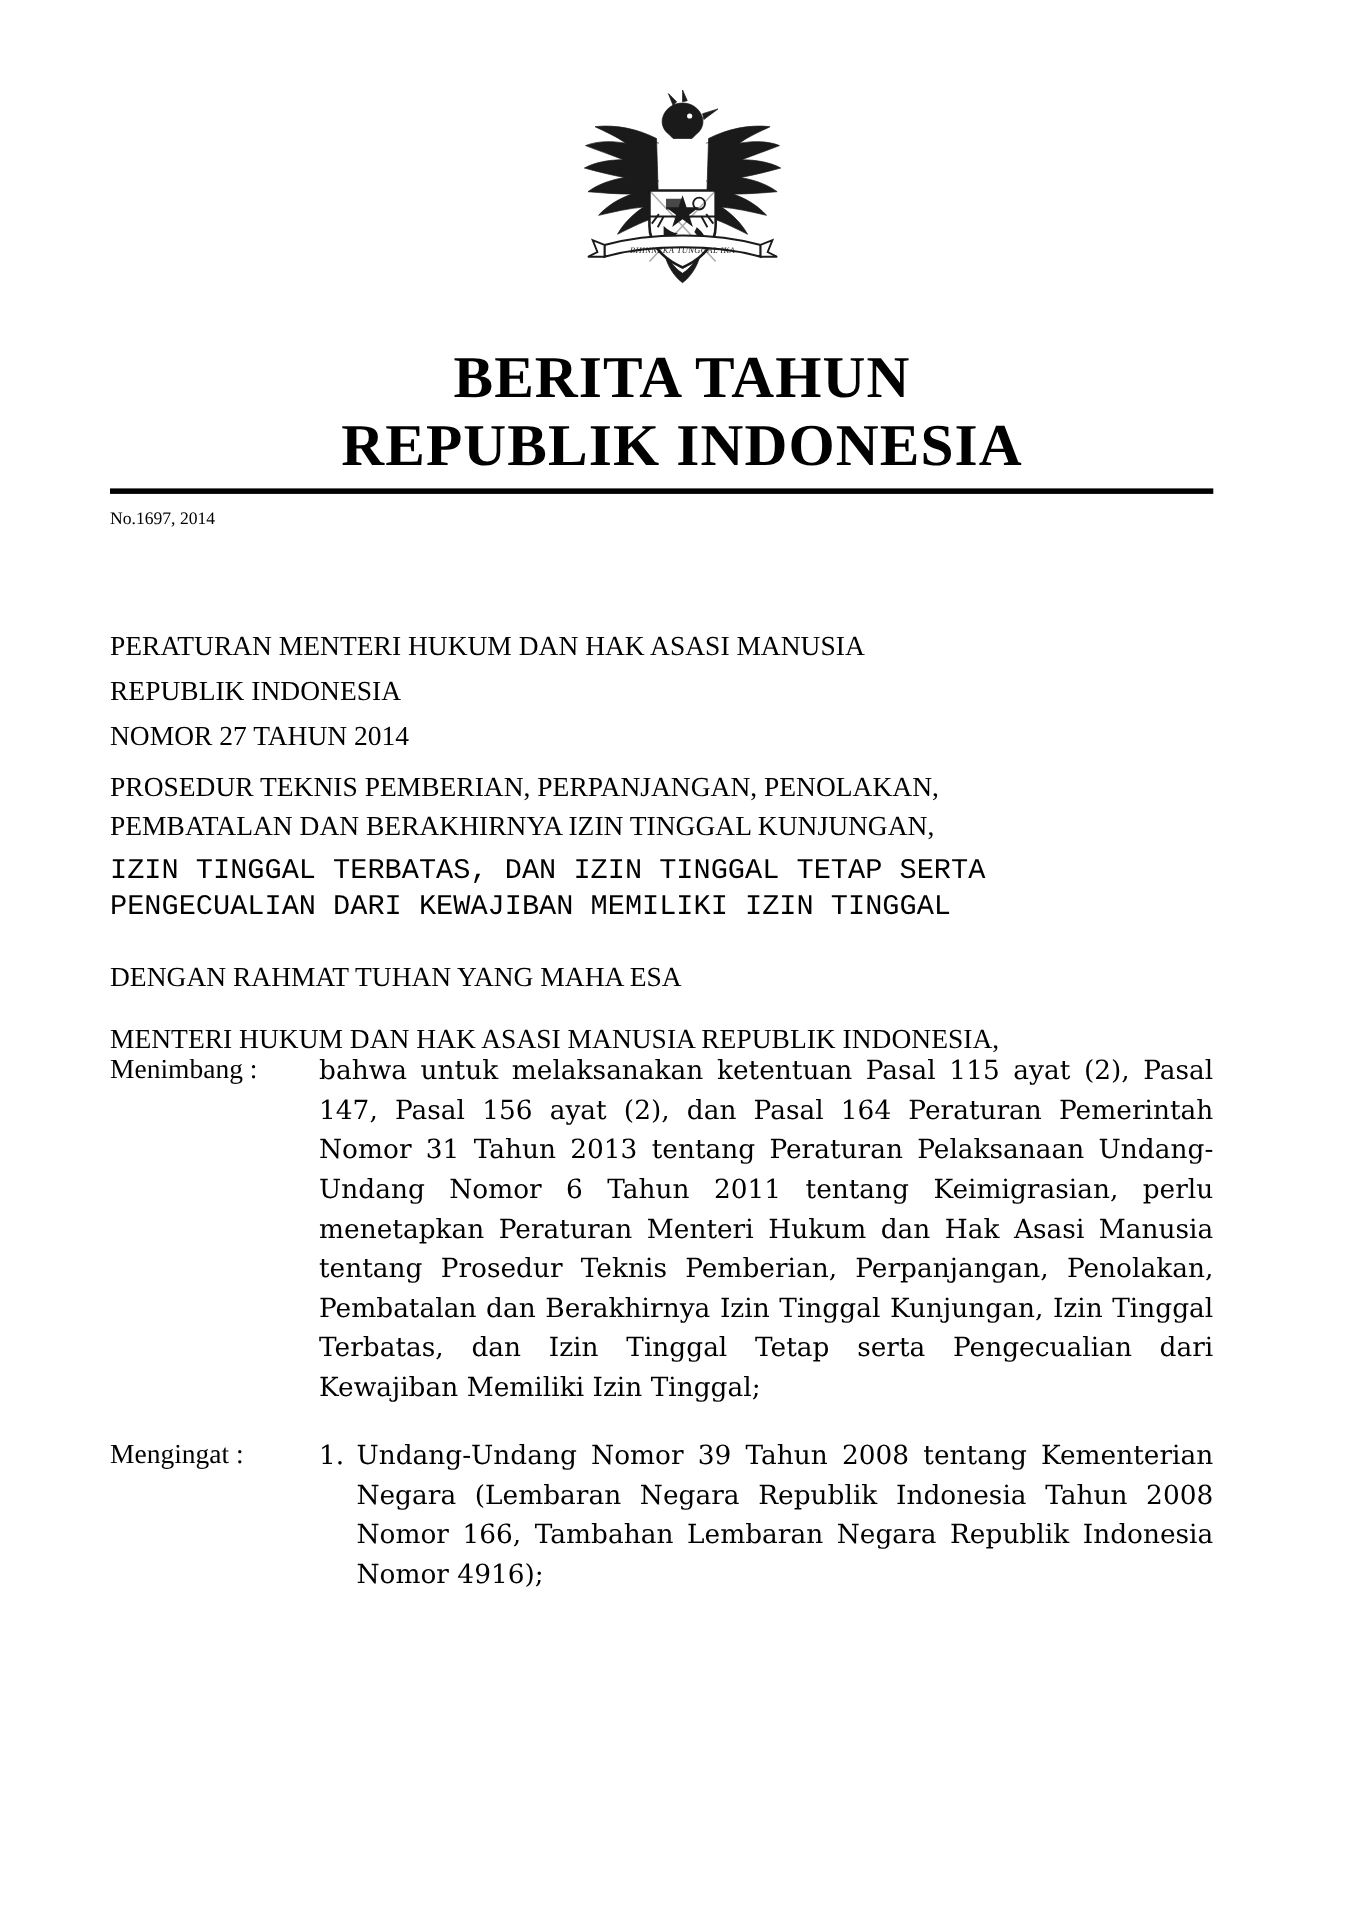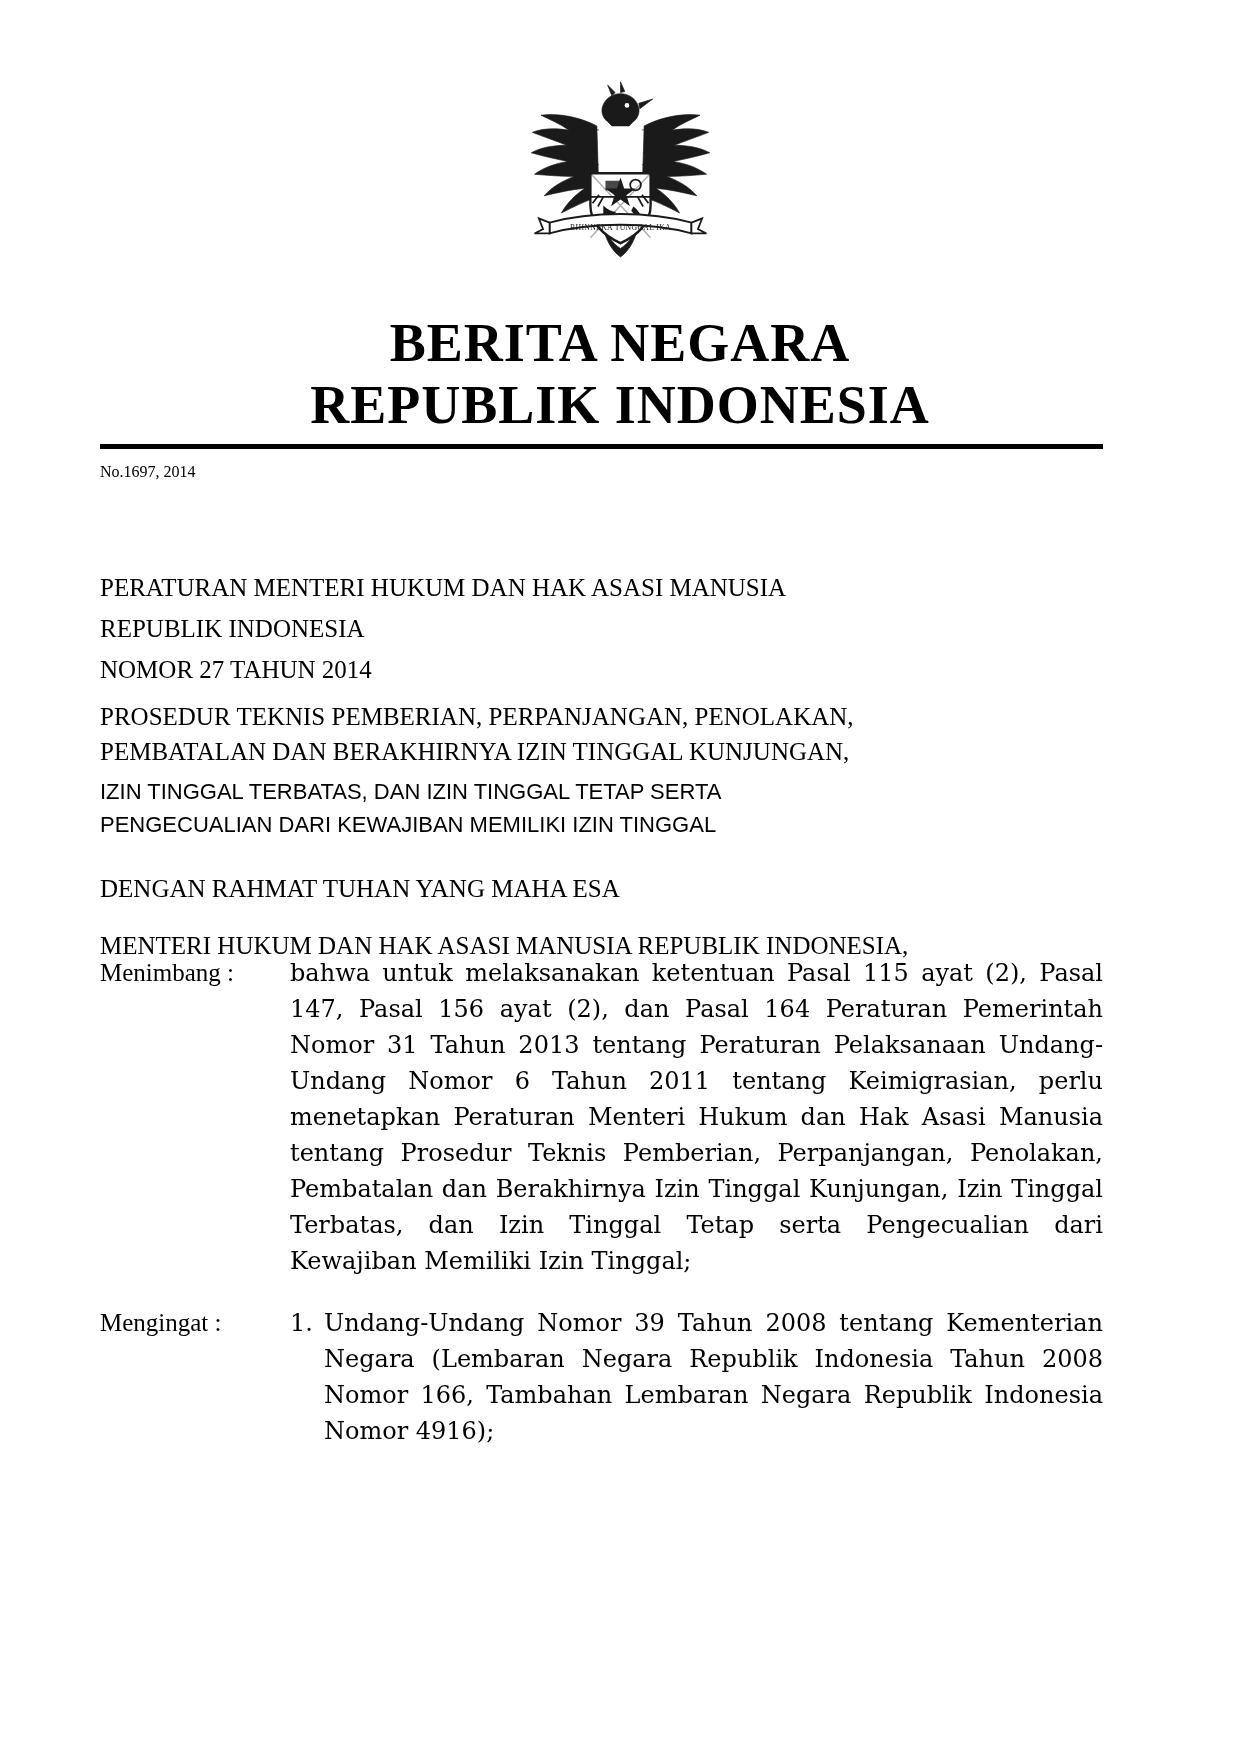--- a/index.html
+++ b/index.html
@@ -19,20 +19,21 @@
   }
 
   
   .emblem-wrap {
     position: absolute;
     top: 70px;
     left: 0;
     width: 1240px;
     display: flex;
     justify-content: center;
+    font-style: italic;
   }
   .emblem {
     width: 215px;
     height: 215px;
     display: block;
   }
 
   
   .masthead {
     position: absolute;
@@ -90,22 +91,22 @@
     width: 1003px;
     text-align: left;
   }
   .t-serif {
     font-family: "Liberation Serif", "DejaVu Serif", serif;
     font-size: 25px;
     line-height: 35px;
     white-space: nowrap;
   }
   .t-sans {
-    font-family: Liberation Sans, sans-serif;
-    font-size: 22px;
+    font-family: Liberation Mono, monospace;
+    font-size: 26px;
     line-height: 33px;
     white-space: nowrap;
   }
   .t-gap-sm { height: 6px; }
   .t-gap-md { height: 22px; }
   .t-gap-lg { height: 30px; }
 
   
   .body-block {
     position: absolute;
@@ -209,21 +210,21 @@
       <g>
         <path d="M34 142 C56 136 78 134 100 134 C122 134 144 136 166 142 L166 152 C144 146 122 144 100 144 C78 144 56 146 34 152 Z" fill="#ffffff" stroke="#1a1a1a" stroke-width="1.8"></path>
         <path d="M34 142 L24 138 L28 148 L20 152 L34 152 Z" fill="#ffffff" stroke="#1a1a1a" stroke-width="1.6"></path>
         <path d="M166 142 L176 138 L172 148 L180 152 L166 152 Z" fill="#ffffff" stroke="#1a1a1a" stroke-width="1.6"></path>
         <text x="100" y="148.5" text-anchor="middle" font-family="'Liberation Serif', serif" font-size="7.2" fill="#1a1a1a" letter-spacing="0.3">BHINNEKA TUNGGAL IKA</text>
       </g>
     </svg>
   </div>
 
   <div class="masthead">
-    <div class="masthead-line">BERITA NEGARA</div>
+    <div class="masthead-line">BERITA TAHUN</div>
     <div class="masthead-line">REPUBLIK INDONESIA</div>
   </div>
   <div class="masthead-rule"></div>
 
   <div class="kw-row">
     <div class="kw-number">No.1697, 2014</div>
   </div>
 
   <div class="title-block">
     <div class="t-serif">PERATURAN MENTERI HUKUM DAN HAK ASASI MANUSIA</div>

